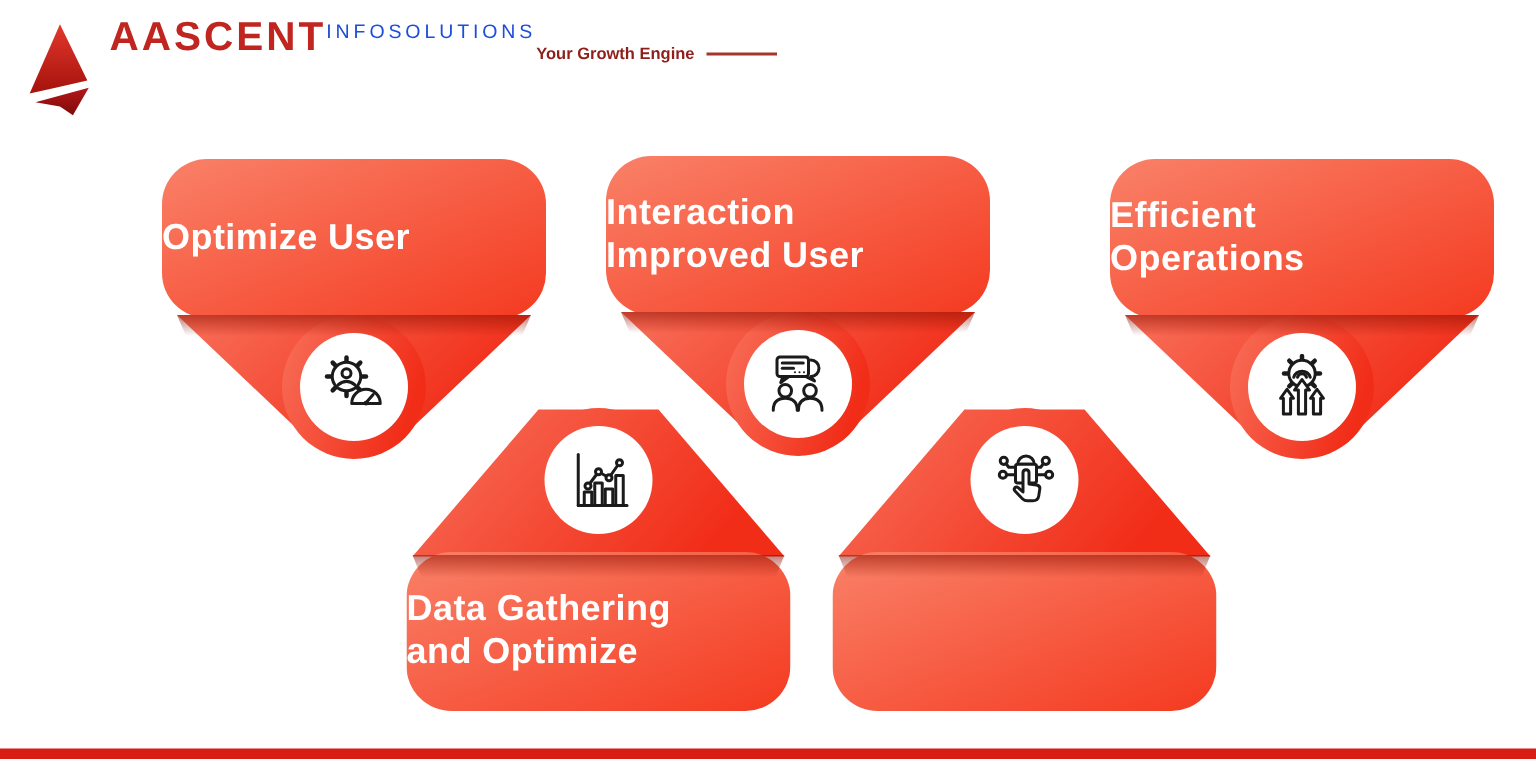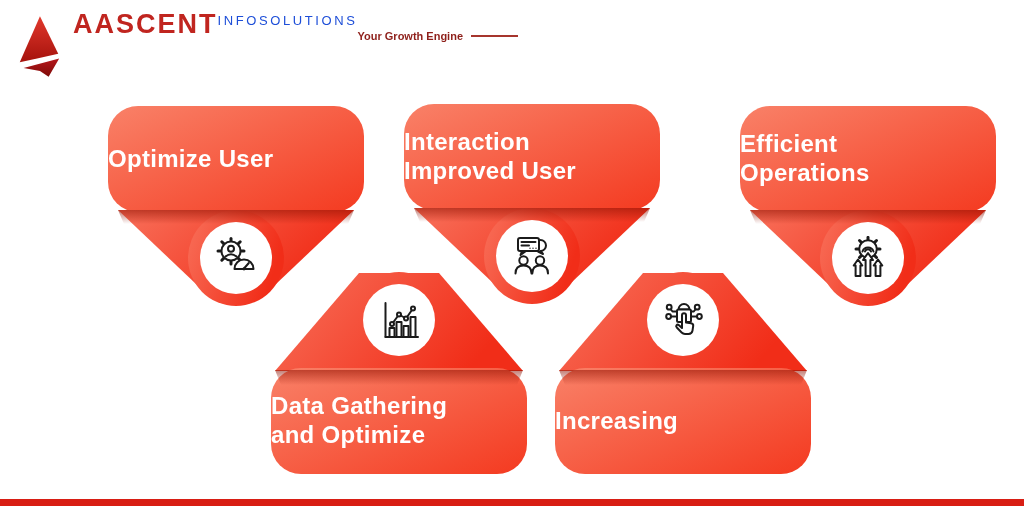--- a/index.html
+++ b/index.html
@@ -204,21 +204,20 @@
       <circle cx="36" cy="10.5" r="2" fill="#fff"></circle>
     </g>
   </svg>
 </div>
 
 <div class="card up s5">
   <svg class="bg" viewBox="0 0 256 232">
       <use href="#shape-up"></use>
     </svg>
   <div class="card-title">
-    <span>Increasing</span>
   </div>
   <svg class="card-icon" viewBox="0 0 44 44">
     <g class="icon-stroke">
       <polyline points="16,13.5 11.5,13.5 9.6,11"></polyline>
       <circle cx="8.2" cy="9.2" r="2.4" fill="#fff"></circle>
       <line x1="16" y1="18.5" x2="10.2" y2="18.5"></line>
       <circle cx="7.6" cy="18.5" r="2.4" fill="#fff"></circle>
       <polyline points="30,13.5 32.8,13.5 34.7,11"></polyline>
       <circle cx="36.2" cy="9.2" r="2.4" fill="#fff"></circle>
       <line x1="30" y1="18.5" x2="35.8" y2="18.5"></line>

